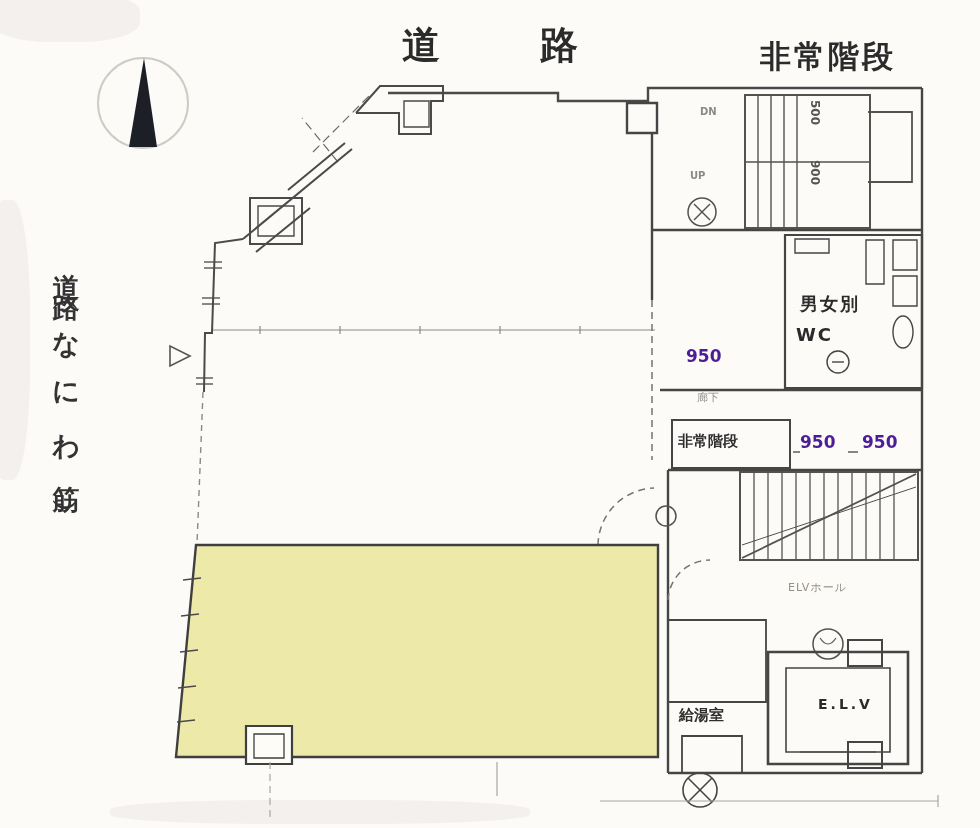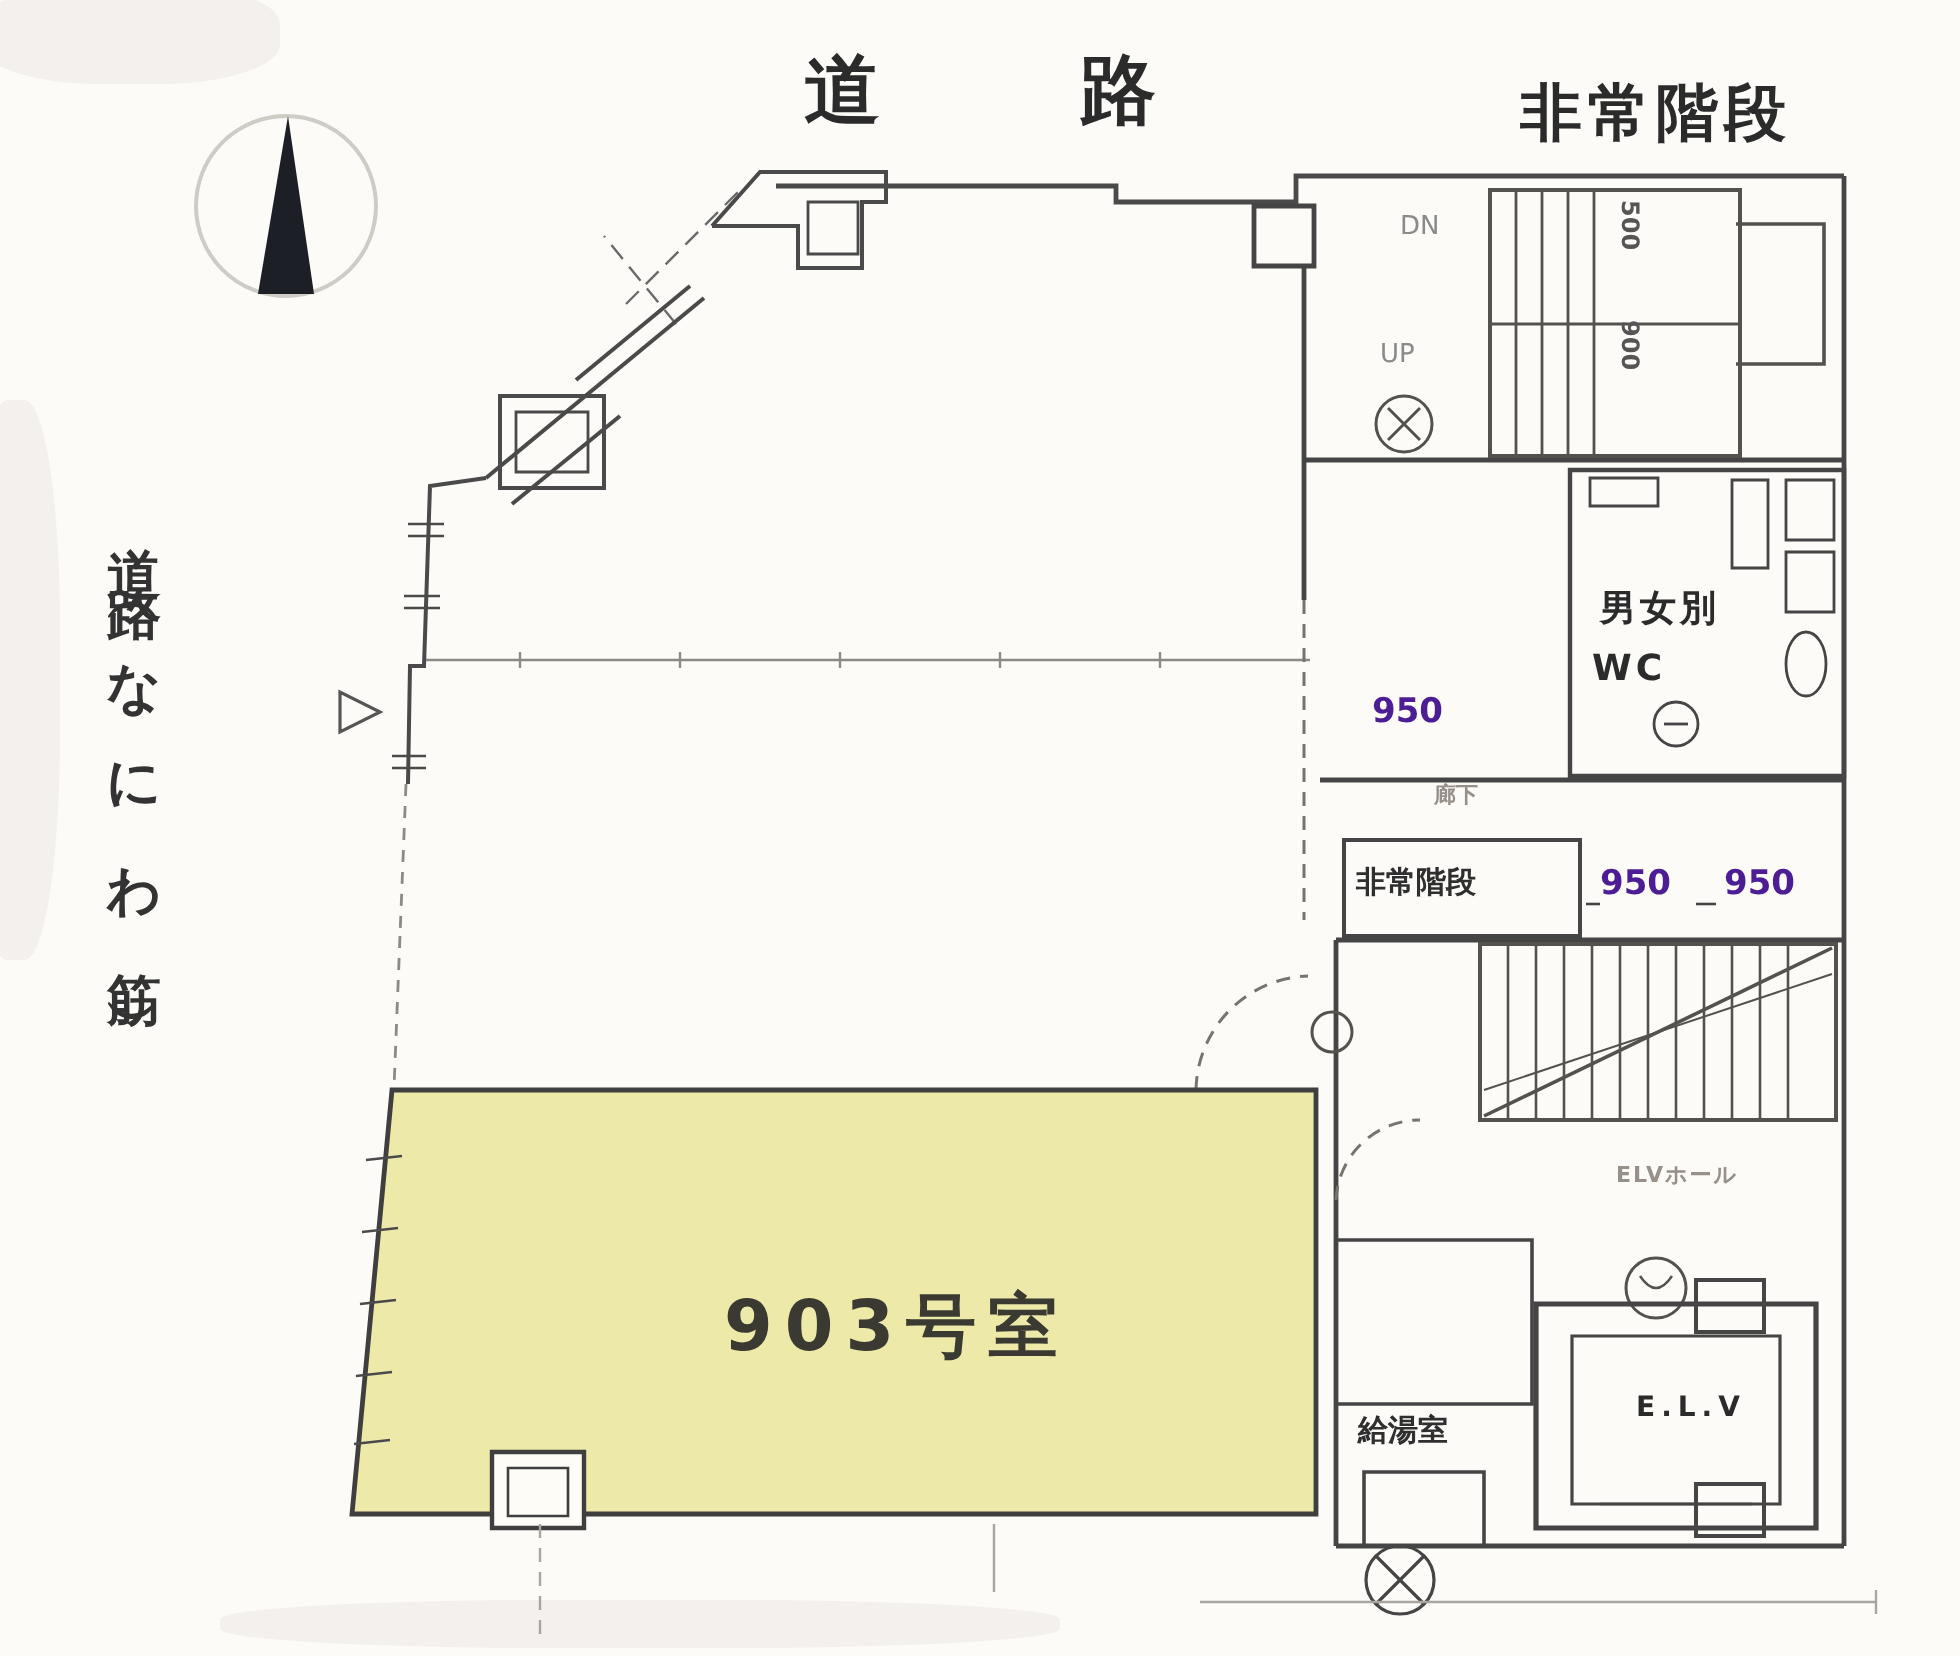--- a/index.html
+++ b/index.html
@@ -10,22 +10,22 @@
   .lbl.big{font-size:38px;font-weight:600;letter-spacing:2px;}
   .lbl.head{font-size:31px;font-weight:700;letter-spacing:3px;}
   .lbl.room{font-size:35px;font-weight:600;letter-spacing:6px;color:#3a3a33;}
   .lbl.vroad{writing-mode:vertical-rl;text-orientation:upright;font-size:27px;
              font-weight:600;letter-spacing:20px;color:#333;}
   .lbl.dim{font-size:17px;font-weight:600;color:#4c1d95;}
   .lbl.dimsmall{font-size:12px;font-weight:600;color:#555;transform:rotate(90deg);
                 transform-origin:left top;}
   .lbl.wc{font-size:18px;font-weight:700;letter-spacing:2px;}
   .lbl.small{font-size:15px;font-weight:700;color:#2f2f2f;}
-  .lbl.faint{color:#979089;font-weight:700;margin-left:20px;}
-  .lbl.tiny{font-size:13px;color:#8a8a8a;font-weight:400;}
+  .lbl.faint{color:#979089;font-weight:400;}
+  .lbl.tiny{font-size:10px;color:#8a8a8a;font-weight:700;}
   .blotch{position:absolute;background:rgba(190,180,172,.14);border-radius:40%;}
   svg line,svg path,svg rect,svg polyline,svg polygon,svg circle{vector-effect:non-scaling-stroke;}
 </style>
 </head>
 <body>
 
 <div class="canvas">
 
   <div class="blotch" style="left:-10px;top:-8px;width:150px;height:50px;"></div>
   <div class="blotch" style="left:-14px;top:200px;width:44px;height:280px;"></div>
@@ -202,21 +202,20 @@
       <line x1="600" y1="801" x2="938" y2="801"></line>
       <line x1="938" y1="795" x2="938" y2="807"></line>
     </g>
   </svg>
 
   <div class="lbl big" style="left:402px;top:20px;">道</div>
   <div class="lbl big" style="left:540px;top:20px;">路</div>
   <div class="lbl head" style="left:760px;top:36px;">非常階段</div>
   <div class="lbl vroad" style="left:48px;top:252px;">道路（なにわ筋）</div>
 
-  <div class="lbl room" style="left:362px;top:640px;">903号室</div>
 
   <div class="lbl wc" style="left:800px;top:292px;">男女別</div>
   <div class="lbl wc" style="left:796px;top:324px;">WC</div>
 
   <div class="lbl small" style="left:678px;top:432px;">非常階段</div>
   <div class="lbl small faint" style="left:697px;top:390px;font-size:11px;">廊下</div>
 
   <div class="lbl dim" style="left:800px;top:432px;">950</div>
   <div class="lbl dim" style="left:862px;top:432px;">950</div>
   <div class="lbl dim" style="left:686px;top:346px;">950</div>

